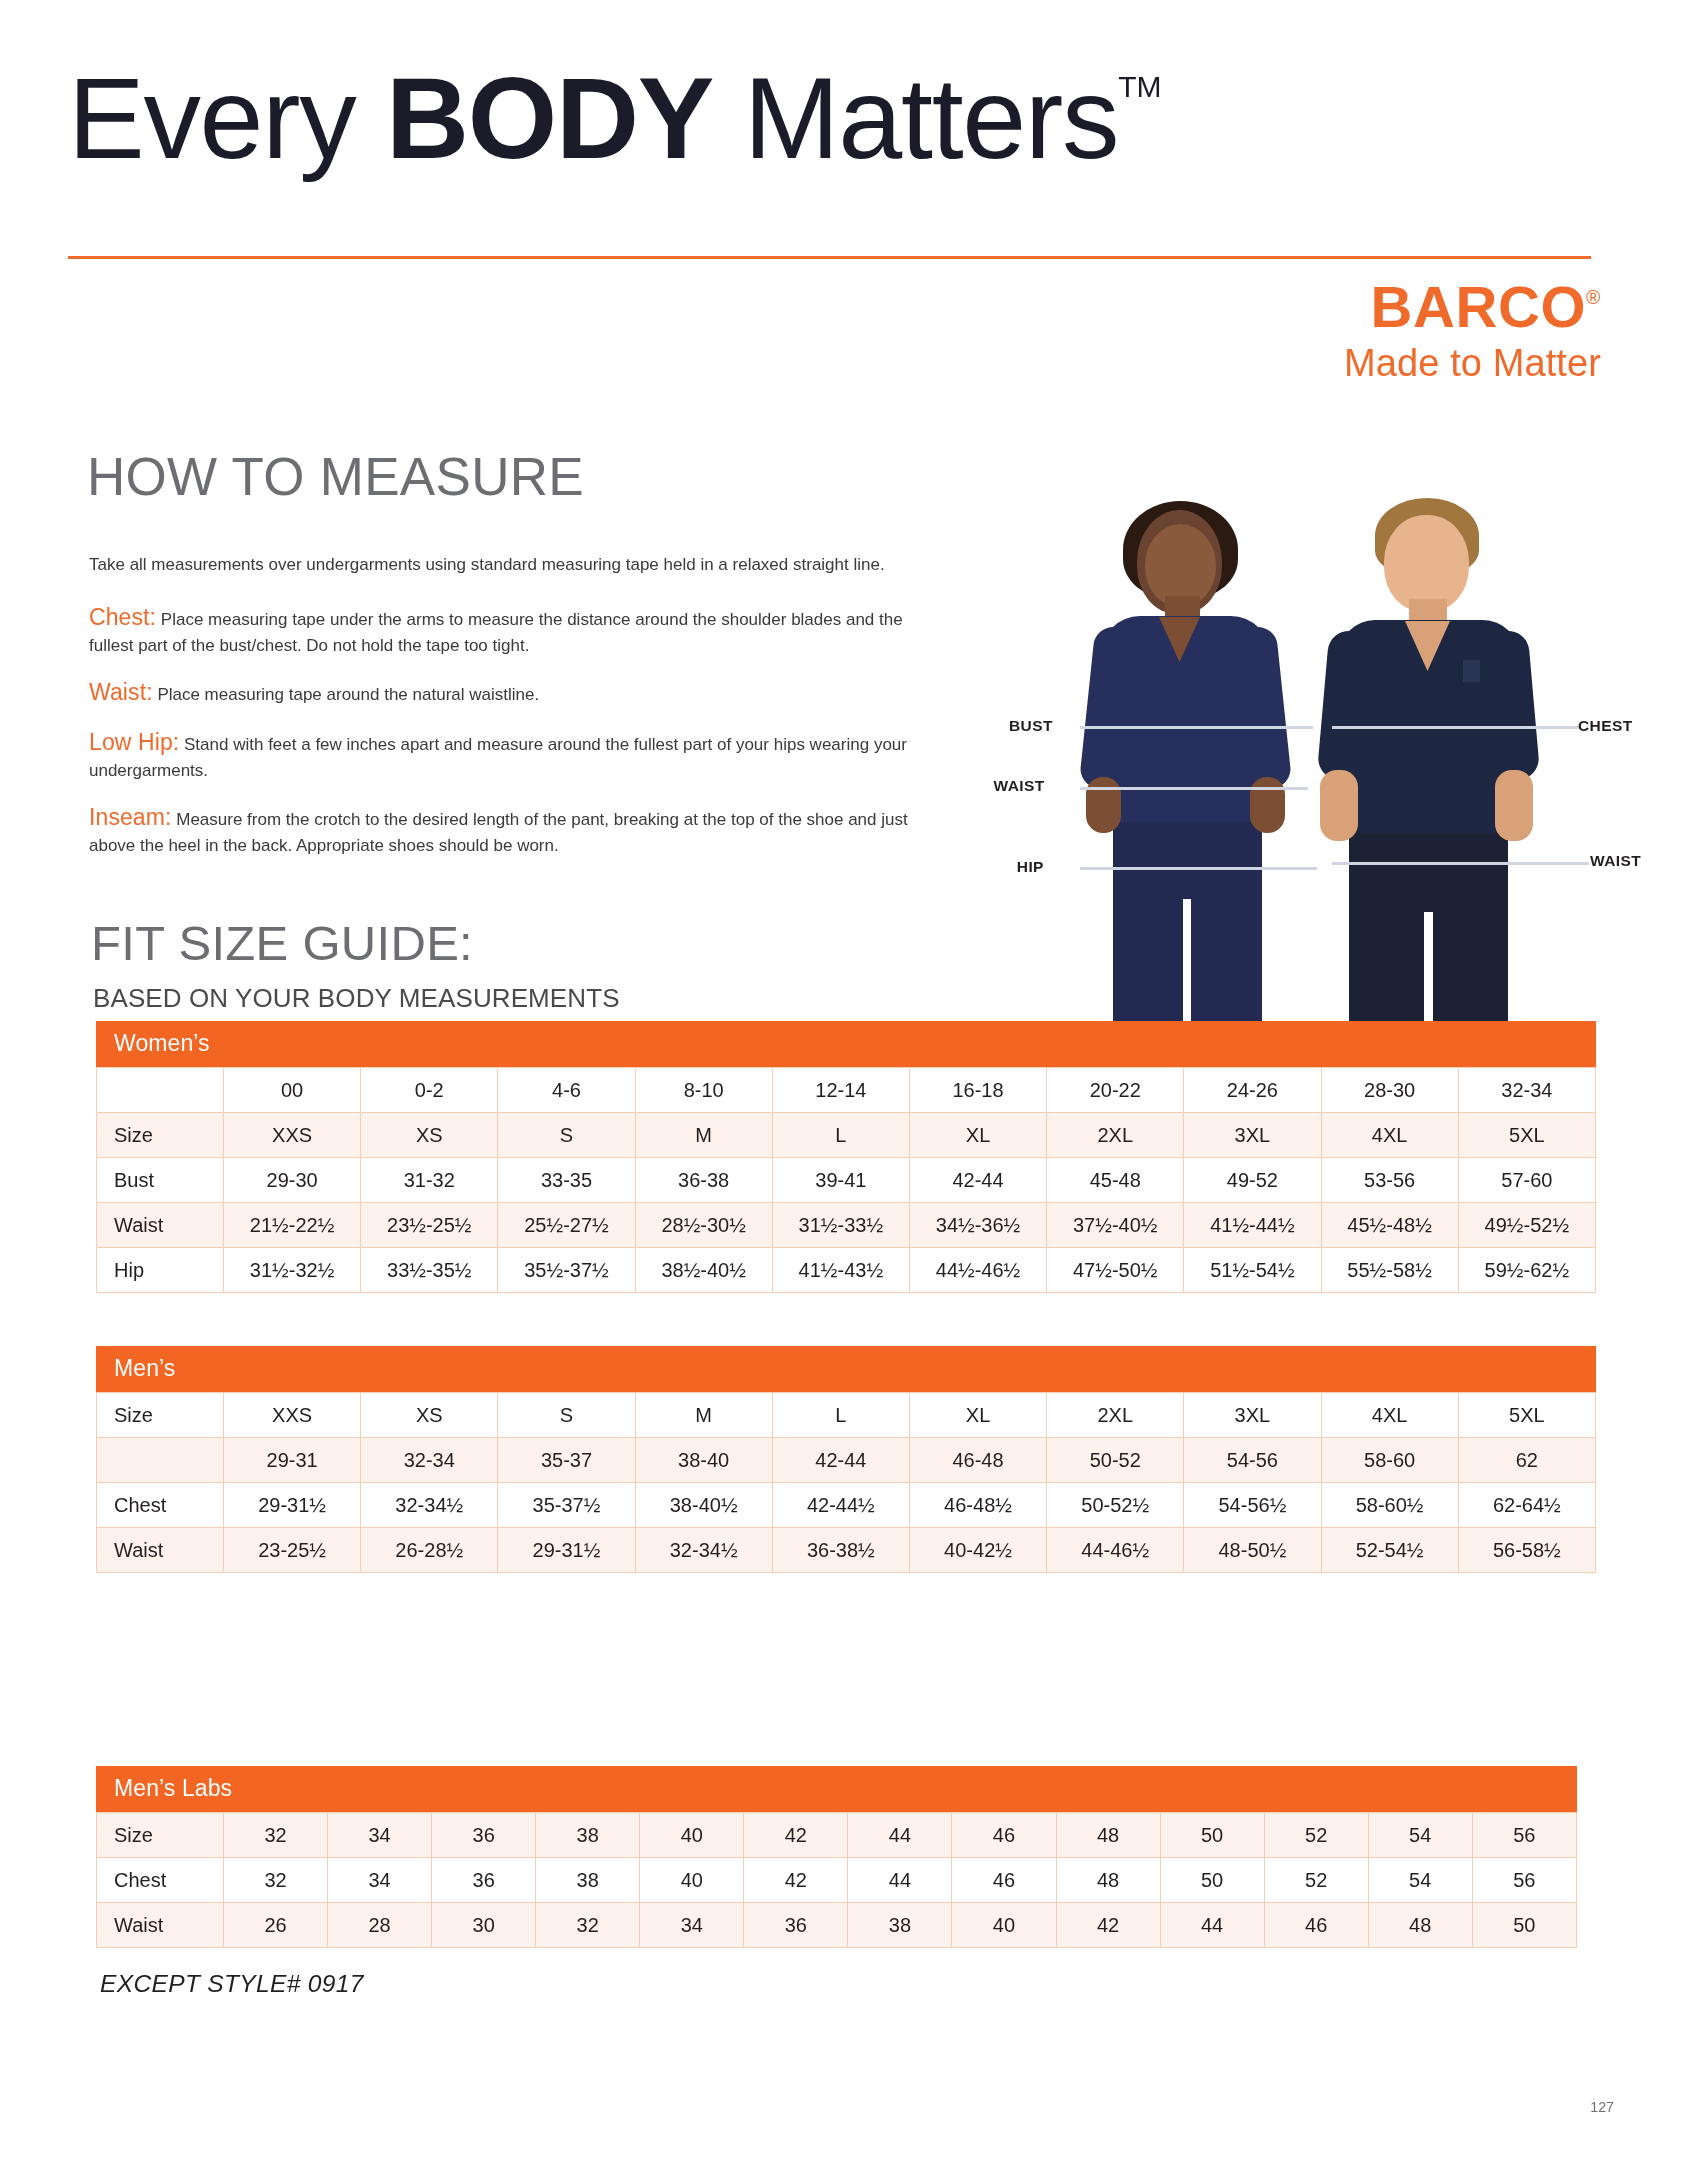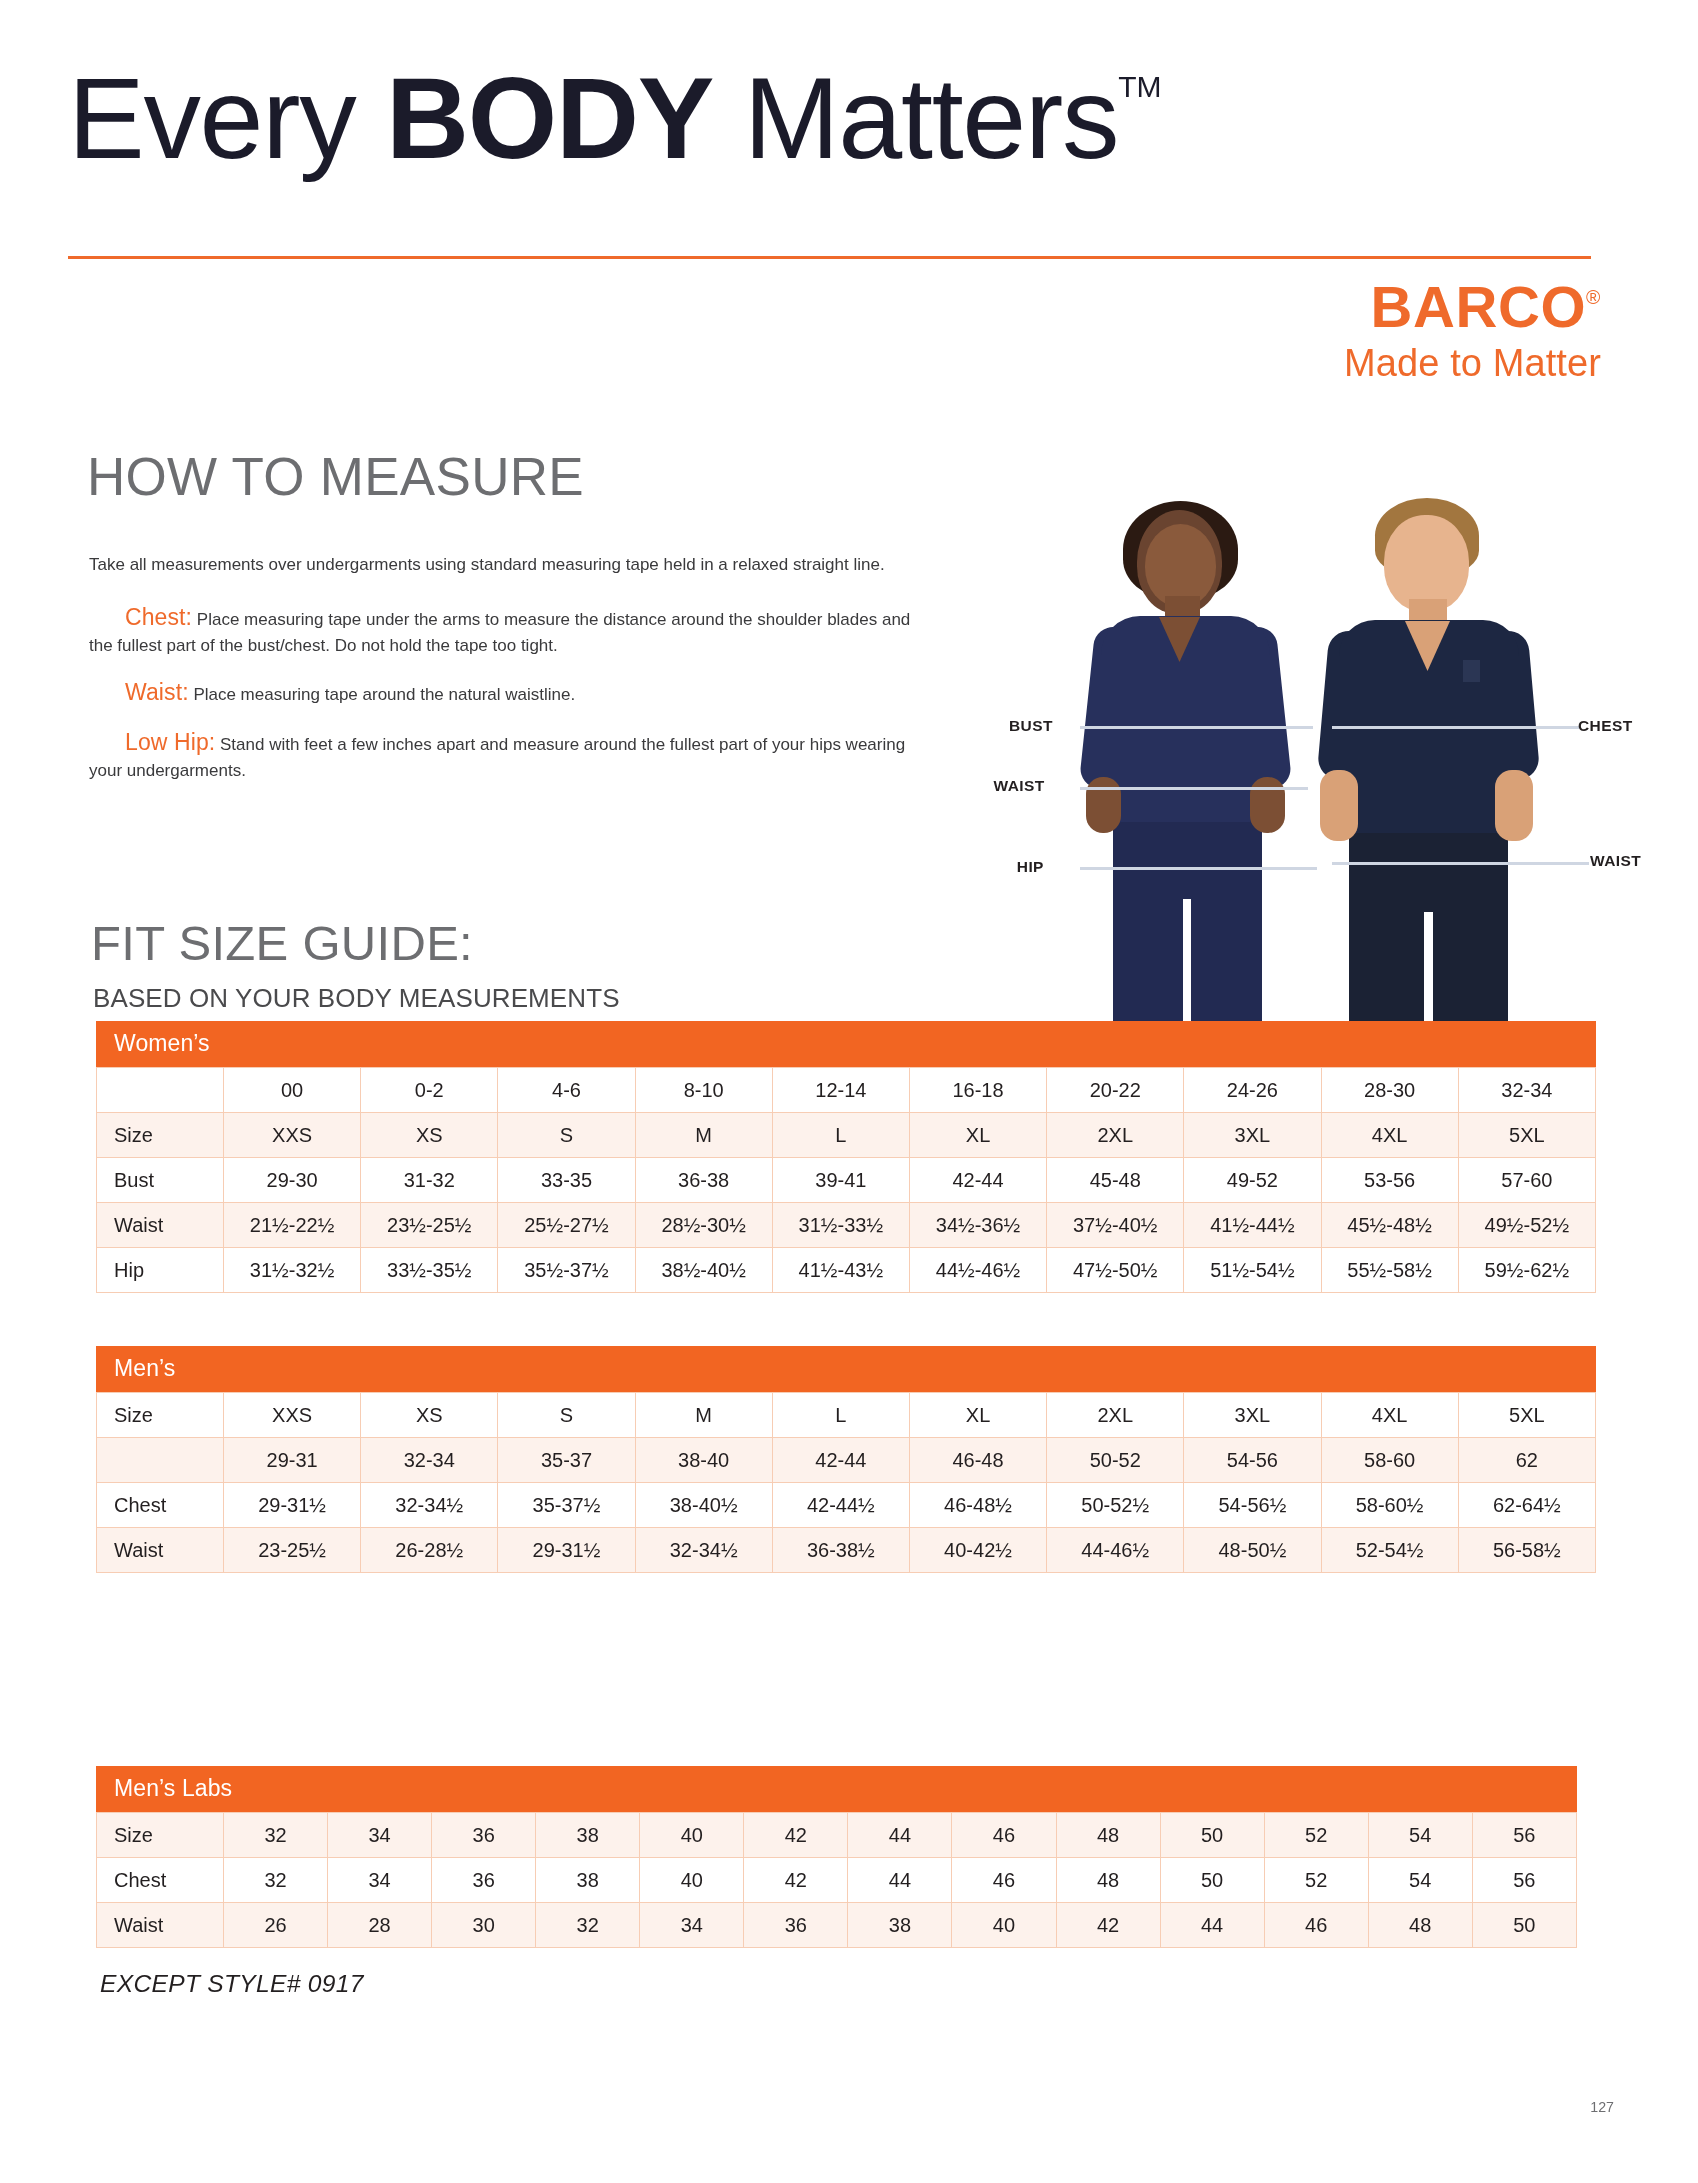--- a/index.html
+++ b/index.html
@@ -91,21 +91,20 @@
     line-height: 1.45;
     color: #3a3a3c;
   }
   .h2m-body p { margin: 0 0 17px 0; }
   .h2m-body .lead { margin-bottom: 23px; }
   .lbl {
     color: #ef6a2b;
     font-size: 23px;
     font-weight: 400;
     letter-spacing: 0.1px;
-    margin-left: 36px;
   }
 
   
   .fsg-title {
     position: absolute;
     left: 91px; top: 915px;
     font-size: 49px;
     color: #6d6e71;
     letter-spacing: 0.3px;
   }
@@ -329,20 +328,21 @@
     <div class="brand-tag">Made to Matter</div>
   </div>
 
   <div class="h2m-title">HOW TO MEASURE</div>
 
   <div class="h2m-body">
     <p class="lead">Take all measurements over undergarments using standard measuring tape held in a relaxed straight line.</p>
     <p><span class="lbl">Chest:</span> <span>Place measuring tape under the arms to measure the distance around the shoulder blades and the fullest part of the bust/chest. Do not hold the tape too tight.</span></p>
     <p><span class="lbl">Waist:</span> <span>Place measuring tape around the natural waistline.</span></p>
     <p><span class="lbl">Low Hip:</span> <span>Stand with feet a few inches apart and measure around the fullest part of your hips wearing your undergarments.</span></p>
+    <p><span class="lbl">Inseam:</span> <span>Measure from the crotch to the desired length of the pant, breaking at the top of the shoe and just above the heel in the back. Appropriate shoes should be worn.</span></p>
   </div>
 
   <div class="fsg-title">FIT SIZE GUIDE:</div>
   <div class="fsg-sub">BASED ON YOUR BODY MEASUREMENTS</div>
 
   <div class="photo">
     <div class="figure" style="left:52px; width:250px; height:543px;">
       <div class="w-hair"></div>
       <div class="w-head"></div>
       <div class="w-face"></div>

